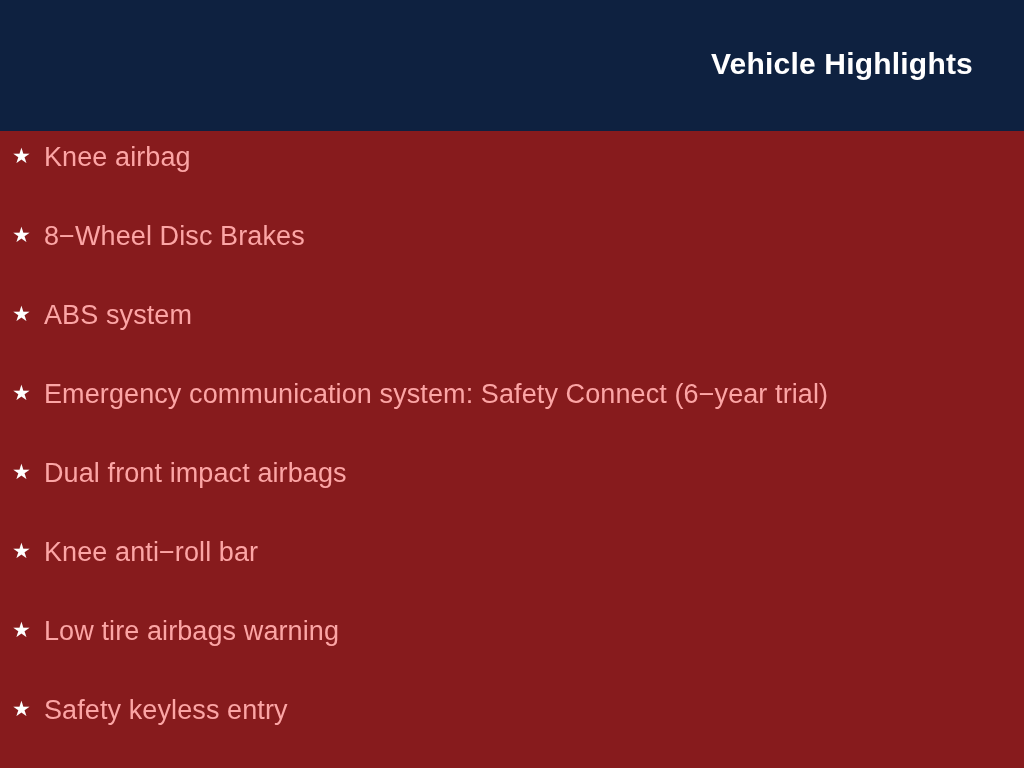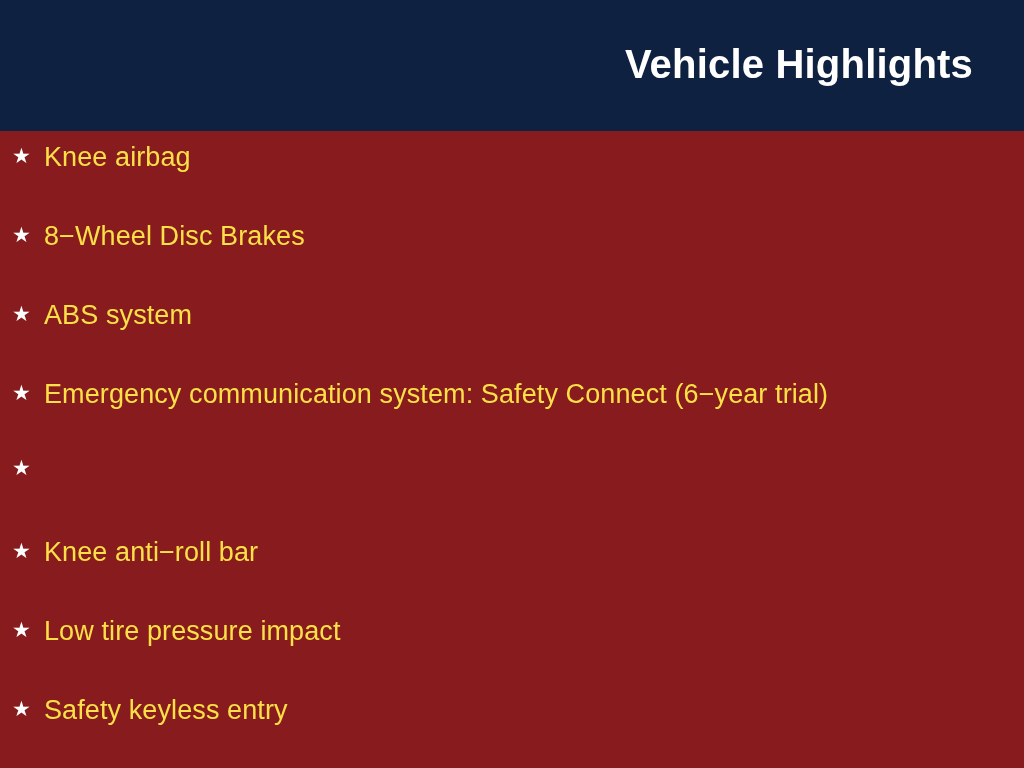--- a/index.html
+++ b/index.html
@@ -33,21 +33,21 @@
     height: 131px;
     background: #0e2140;
     display: flex;
     align-items: center;
     justify-content: flex-end;
     box-sizing: border-box;
     padding: 0 51px 0 40px;
   }
   #header-title {
     color: #ffffff;
-    font-size: 40px;
+    font-size: 30px;
     font-weight: bold;
     letter-spacing: 0.2px;
     line-height: 1;
     white-space: nowrap;
     position: relative;
     top: -2px;
   }
 
   
   #body {
@@ -85,21 +85,21 @@
     font-size: 21px;
     line-height: 1;
     width: 32px;
     flex: 0 0 32px;
     display: inline-block;
     position: relative;
     top: -3px;
   }
 
   .highlight-label {
-    color: #fde047;
+    color: #fca5a5;
     font-size: 27px;
     line-height: 1;
     letter-spacing: 0.1px;
     font-weight: normal;
   }
 </style>
 </head>
 <body>
 
 <div id="slide">
@@ -126,30 +126,31 @@
         <span class="highlight-label">ABS system</span>
       </li>
 
       <li class="highlight-item">
         <span class="bullet-star">★</span>
         <span class="highlight-label">Emergency communication system: Safety Connect (6−year trial)</span>
       </li>
 
       <li class="highlight-item">
         <span class="bullet-star">★</span>
+        <span class="highlight-label">Dual front impact airbags</span>
       </li>
 
       <li class="highlight-item">
         <span class="bullet-star">★</span>
         <span class="highlight-label">Knee anti−roll bar</span>
       </li>
 
       <li class="highlight-item">
         <span class="bullet-star">★</span>
-        <span class="highlight-label">Low tire pressure impact</span>
+        <span class="highlight-label">Low tire airbags warning</span>
       </li>
 
       <li class="highlight-item">
         <span class="bullet-star">★</span>
         <span class="highlight-label">Safety keyless entry</span>
       </li>
 
     </ul>
   </div>
 

